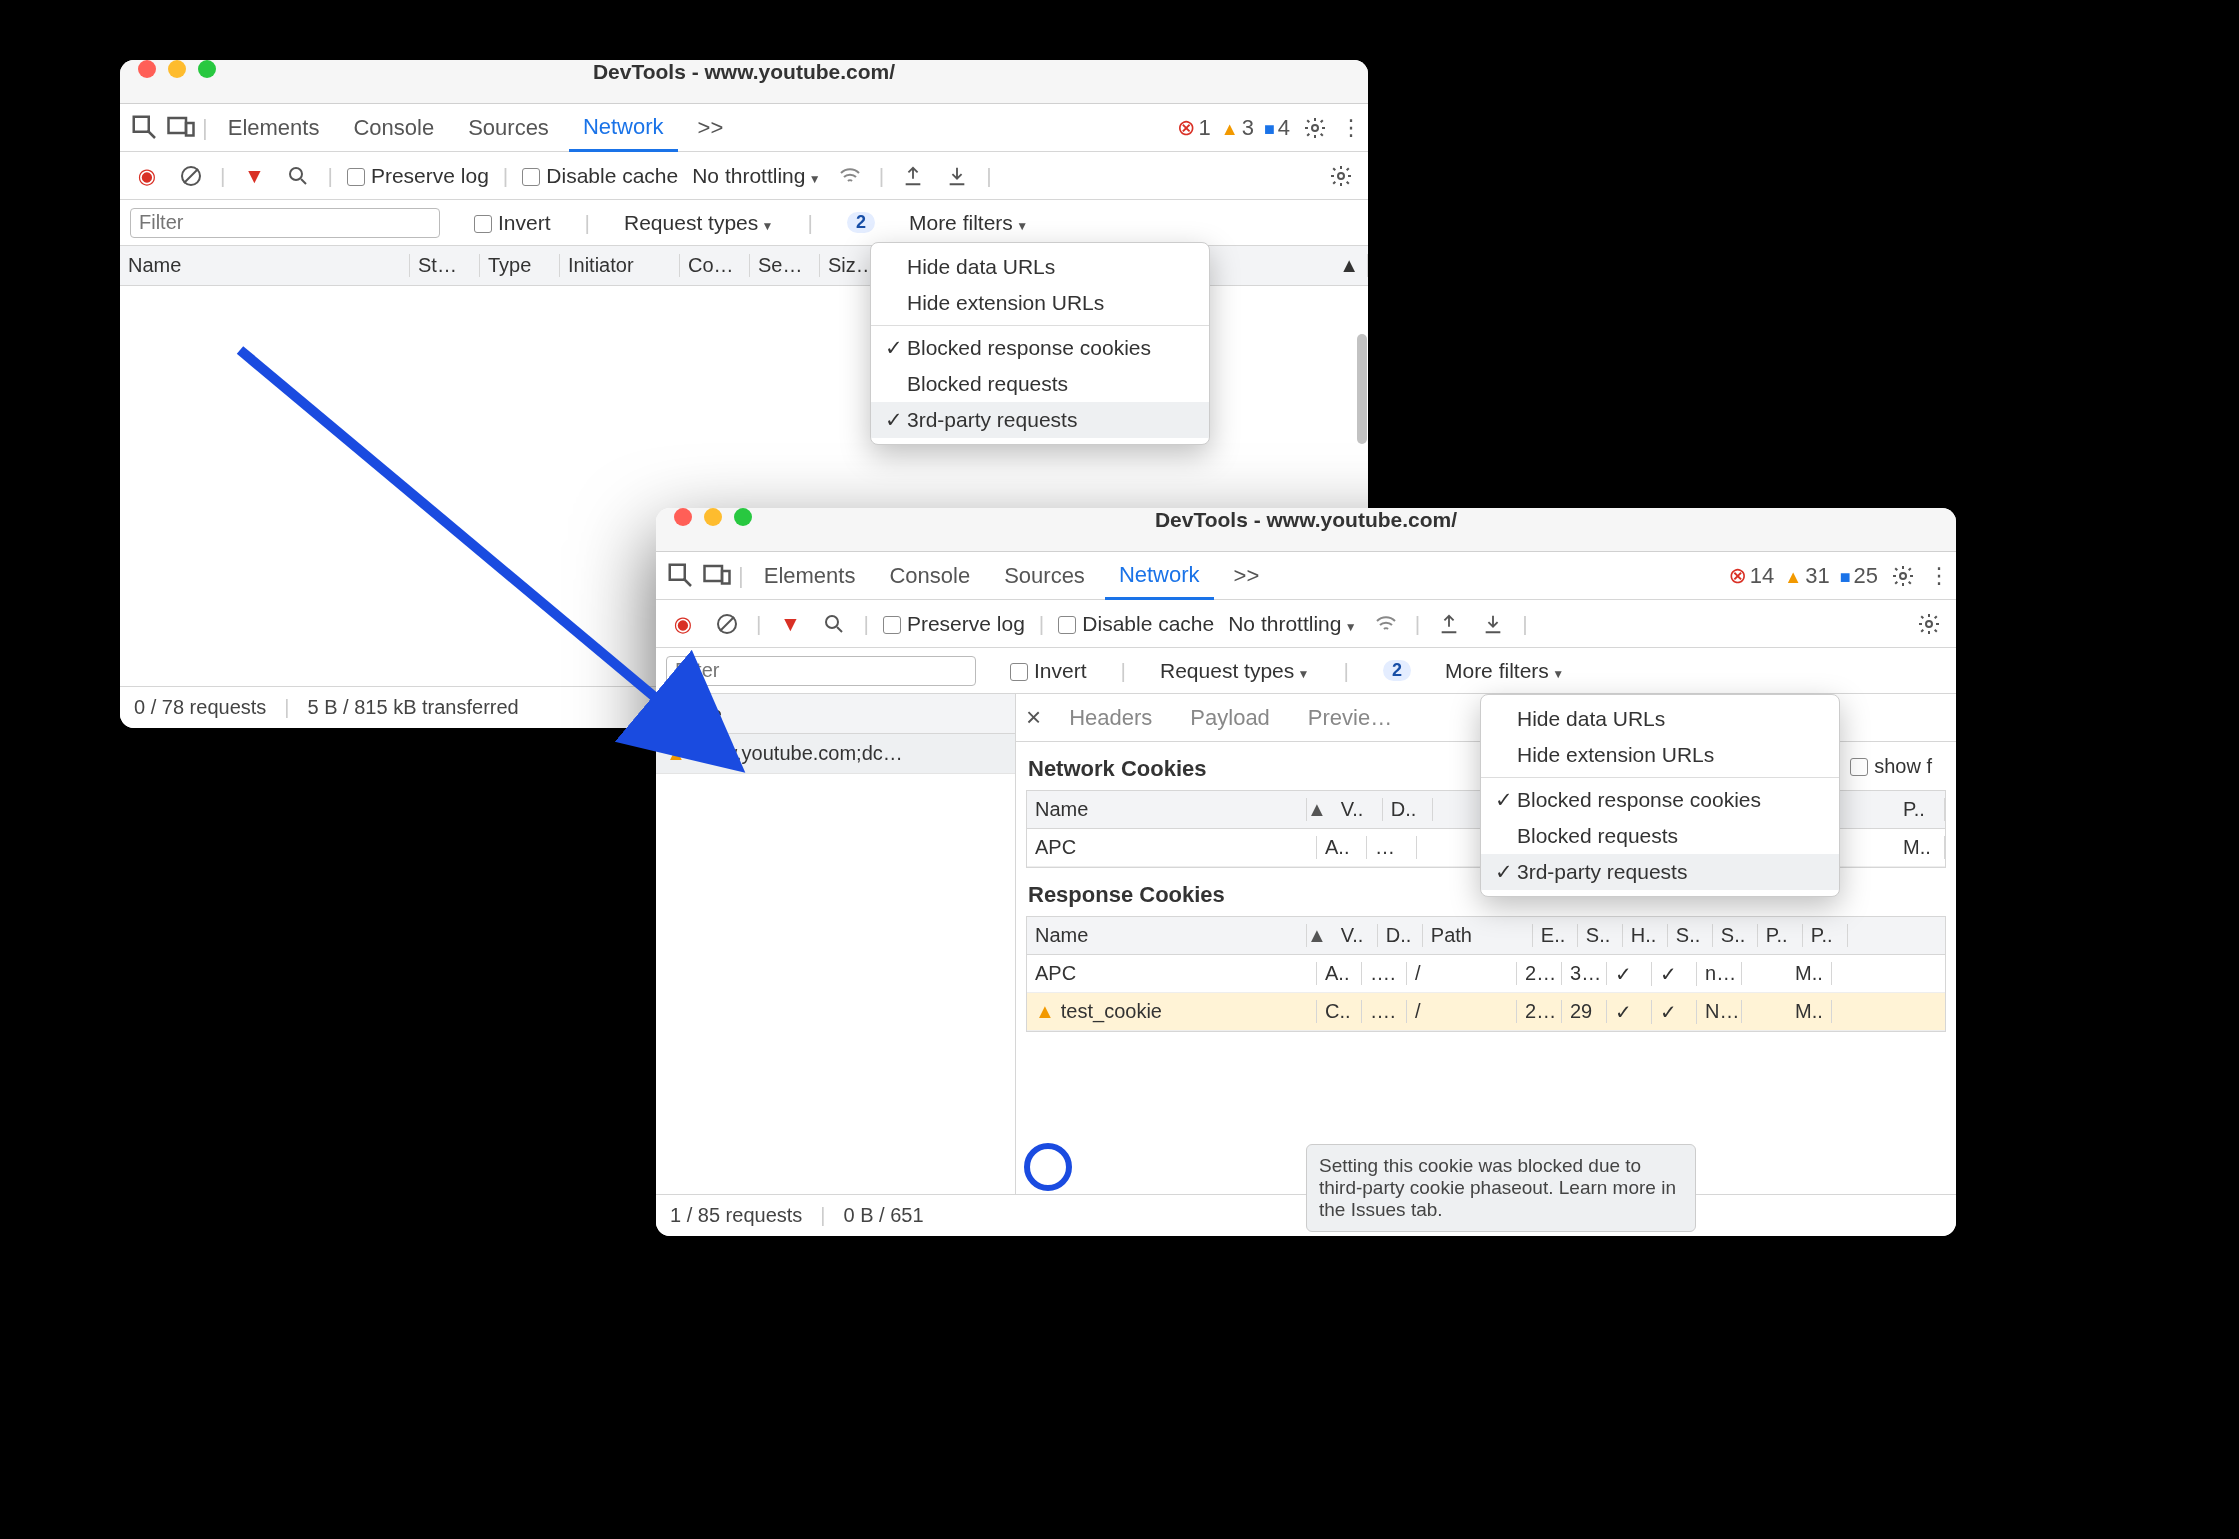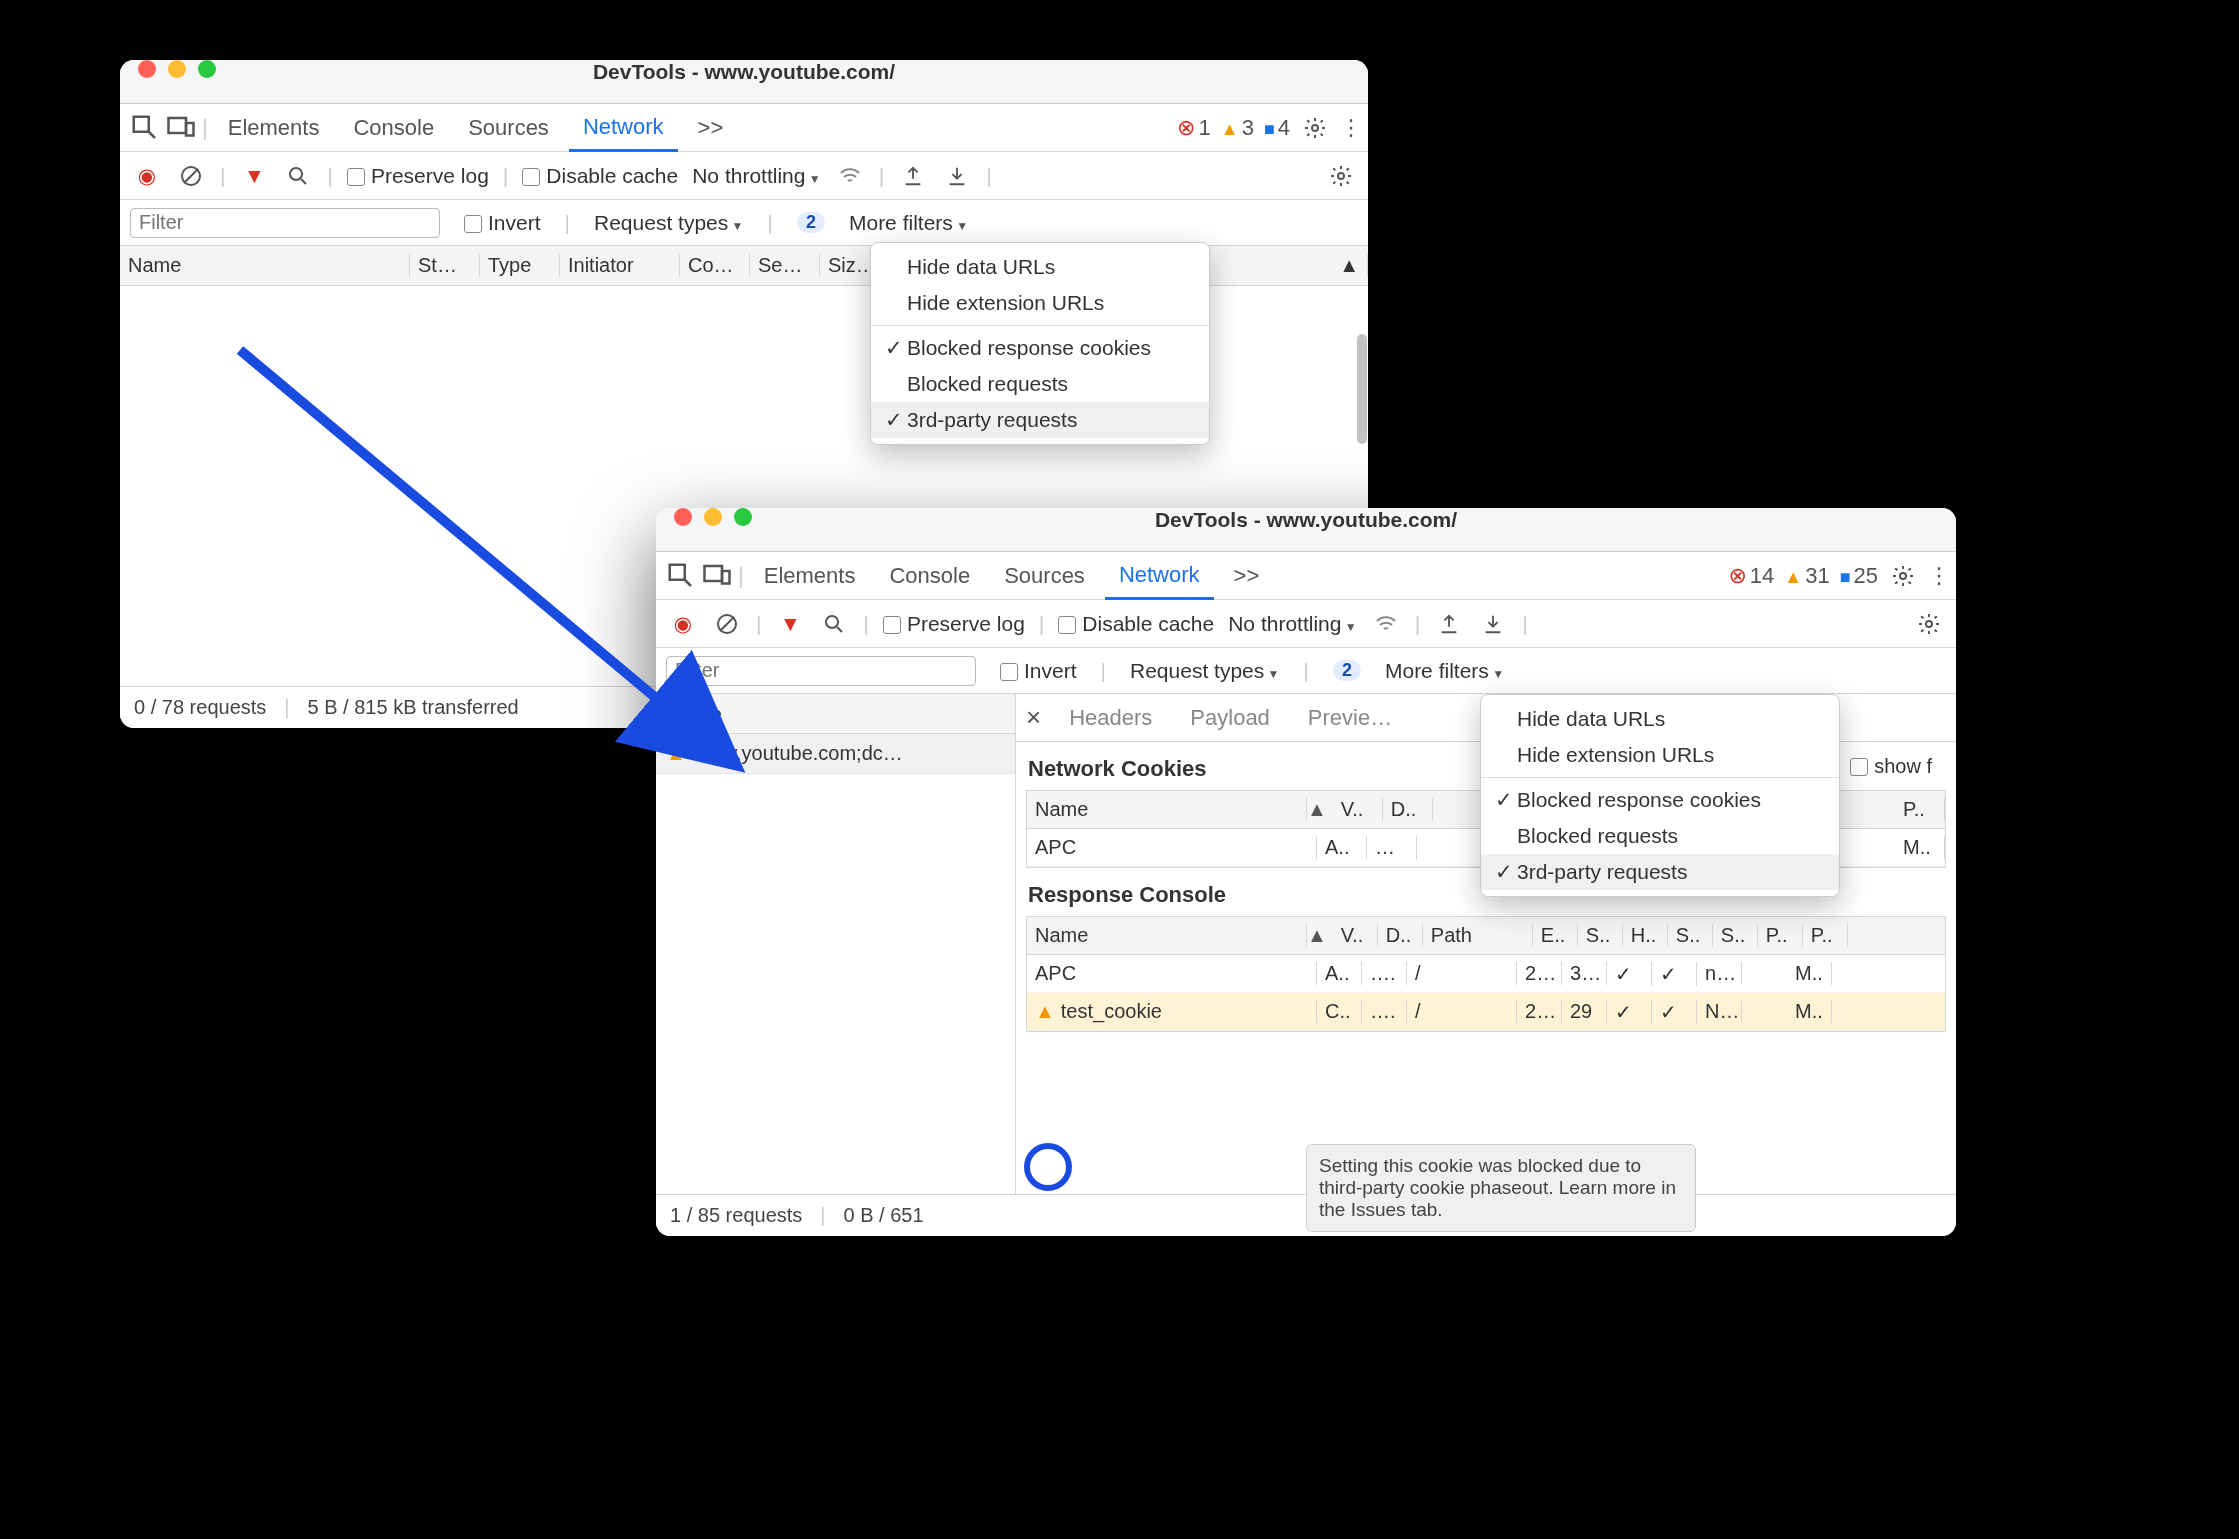--- a/index.html
+++ b/index.html
@@ -71,21 +71,21 @@
   }
   .red-icon { color:#d93025; }
   .filter-active { color:#d93025; }
   .cb { width:18px; height:18px; border:1px solid #888; border-radius:3px; display:inline-block; vertical-align:middle; margin-right:6px; }
   .dropdown-caret::after { content:" ▼"; font-size:12px; color:#555; }
 
   .filterbar {
     height: 46px;
     display:flex;
     align-items:center;
-    gap: 24px;
+    gap: 34px;
     padding: 0 10px;
     border-bottom: 1px solid #d6d6d6;
     font-size: 21px;
   }
   .filterbar input.filter {
     width: 310px;
     height: 30px;
     border: 1px solid #bbb;
     border-radius: 4px;
     padding: 0 8px;
@@ -458,21 +458,21 @@
         </div>
         <div class="row">
           <div class="cell" style="width:290px">APC</div>
           <div class="cell" style="width:50px">A..</div>
           <div class="cell" style="width:50px">…</div>
           <div class="cell" style="flex:1"></div>
           <div class="cell" style="width:50px">M..</div>
         </div>
       </div>
 
-      <div class="sect-title">Response Console</div>
+      <div class="sect-title">Response Cookies</div>
       <div class="small-table">
         <div class="hdr">
           <div class="cell" style="width:280px">Name</div>
           <span style="color:#555; padding-right:6px">▲</span>
           <div class="cell" style="width:45px">V..</div>
           <div class="cell" style="width:45px">D..</div>
           <div class="cell" style="width:110px">Path</div>
           <div class="cell" style="width:45px">E..</div>
           <div class="cell" style="width:45px">S..</div>
           <div class="cell" style="width:45px">H..</div>

